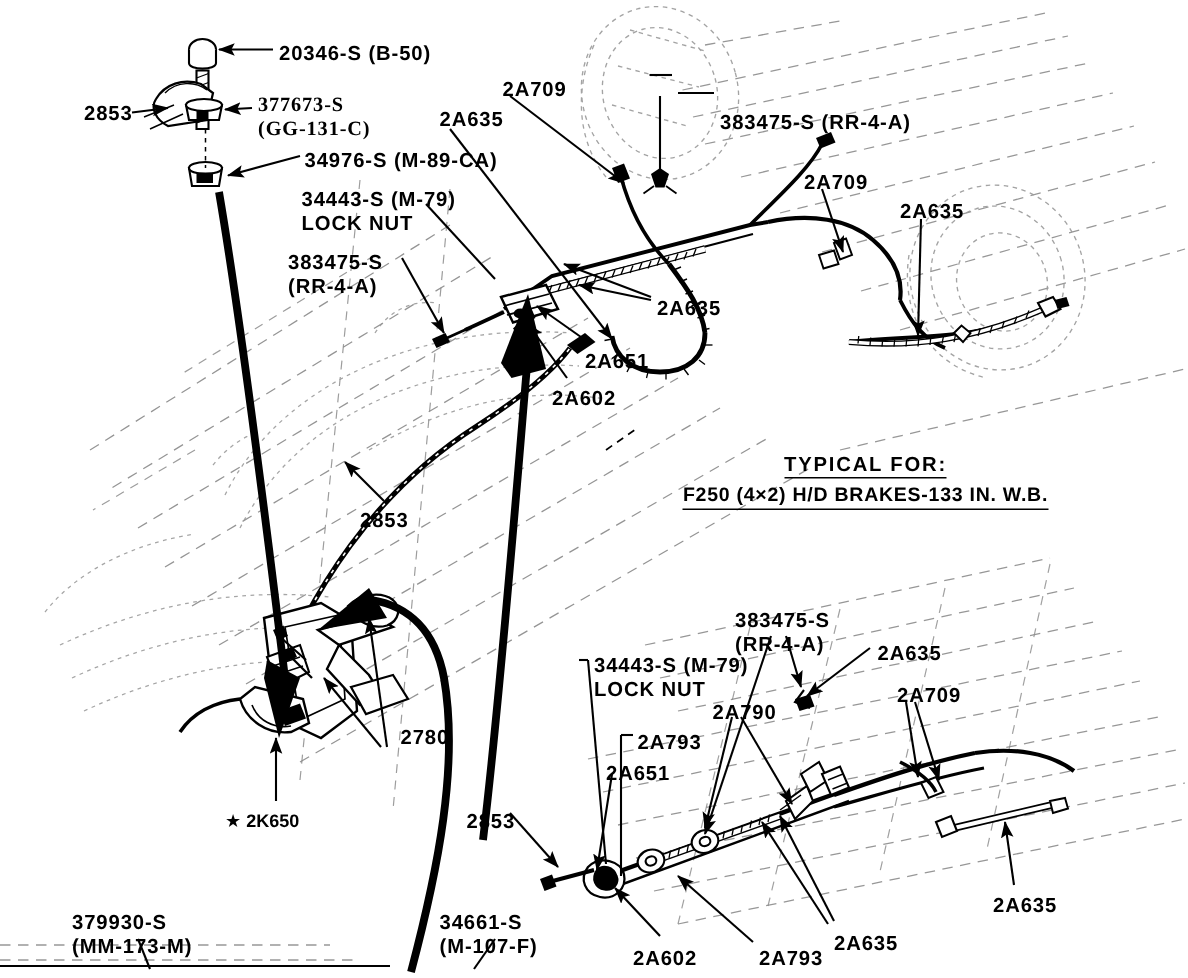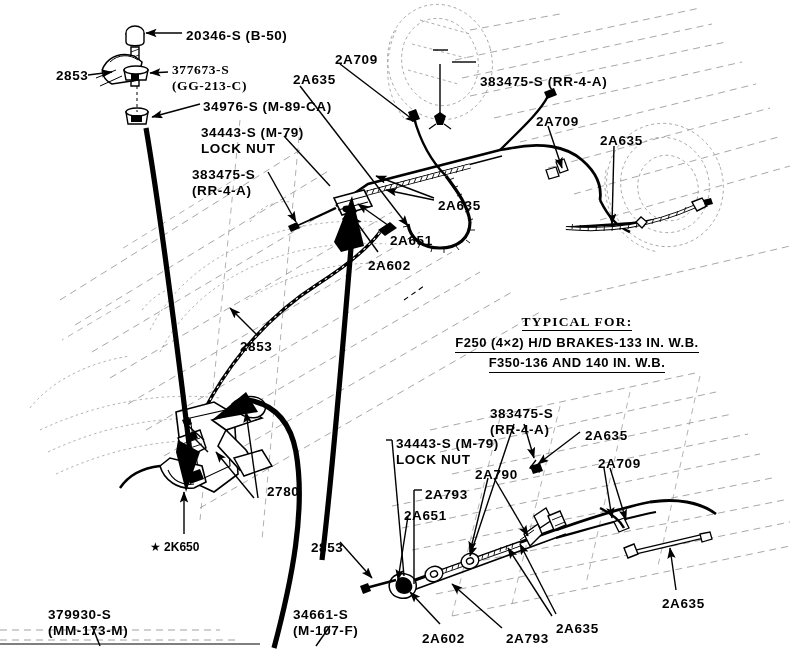--- a/index.html
+++ b/index.html
@@ -44,25 +44,24 @@
   #mv-box{
     display:inline-block;
     border:1.6px solid #000;
     padding:2px 16px 3px 16px;
     font-size:14px;
     font-weight:700;
     letter-spacing:1.6px;
     background:#fff;
   }
   #mv-typ{
-    margin-top:19px;
+    margin-top:7px;
     font-size:13.5px;
     font-weight:700;
     letter-spacing:1.2px;
-    font-family:Liberation Serif, serif;
   }
   #mv-typ span{border-bottom:1.5px solid #000;padding-bottom:1px;}
   .mv-line{
     margin-top:5px;
     font-size:13px;
     font-weight:700;
     letter-spacing:0.5px;
     white-space:nowrap;
   }
   .mv-line span{border-bottom:1.5px solid #000;padding-bottom:2px;}
@@ -539,21 +538,21 @@
     </g>
 
     <g stroke="#000" stroke-width="1.1" fill="none" stroke-dasharray="5 4">
       <path d="M404,300 L424,286"></path>
     </g>
   </svg>
 
   <div id="labels">
       <div class="lbl" style="left: 186px; top: 28px;"><span>20346-S (B-50)</span></div>
       <div class="lbl" style="left: 56px; top: 68px;"><span>2853</span></div>
-      <div class="lbl l2" style="left: 172px; top: 62px; font-family: Liberation Serif, serif;"><span>377673-S</span><span class="sub">(GG-213-C)</span></div>
+      <div class="lbl l2" style="left: 172px; top: 62px; font-family: Liberation Serif, serif;"><span>377673-S</span><span class="sub">(GG-131-C)</span></div>
       <div class="lbl" style="left: 203px; top: 99px;"><span>34976-S (M-89-CA)</span></div>
       <div class="lbl l2" style="left: 201px; top: 125px;"><span>34443-S (M-79)</span><span class="sub">LOCK NUT</span></div>
       <div class="lbl l2" style="left: 192px; top: 167px;"><span>383475-S</span><span class="sub">(RR-4-A)</span></div>
       <div class="lbl" style="left: 335px; top: 52px;"><span>2A709</span></div>
       <div class="lbl" style="left: 293px; top: 72px;"><span>2A635</span></div>
       <div class="lbl" style="left: 480px; top: 74px;"><span>383475-S (RR-4-A)</span></div>
       <div class="lbl" style="left: 536px; top: 114px;"><span>2A709</span></div>
       <div class="lbl" style="left: 600px; top: 133px;"><span>2A635</span></div>
       <div class="lbl" style="left: 438px; top: 198px;"><span>2A635</span></div>
       <div class="lbl" style="left: 390px; top: 233px;"><span>2A651</span></div>
@@ -577,18 +576,15 @@
       <div class="lbl" style="left: 662px; top: 596px;"><span>2A635</span></div>
     </div>
 
   <div id="mainview">
     <div id="mv-typ">
       <span>TYPICAL FOR:</span>
     </div>
     <div class="mv-line">
       <span>F250 (4×2) H/D BRAKES-133 IN. W.B.</span>
     </div>
-    <div class="mv-line">
-      <span>F350-136 AND 140 IN. W.B.</span>
-    </div>
   </div>
 
 </div>
 
 </body></html>

